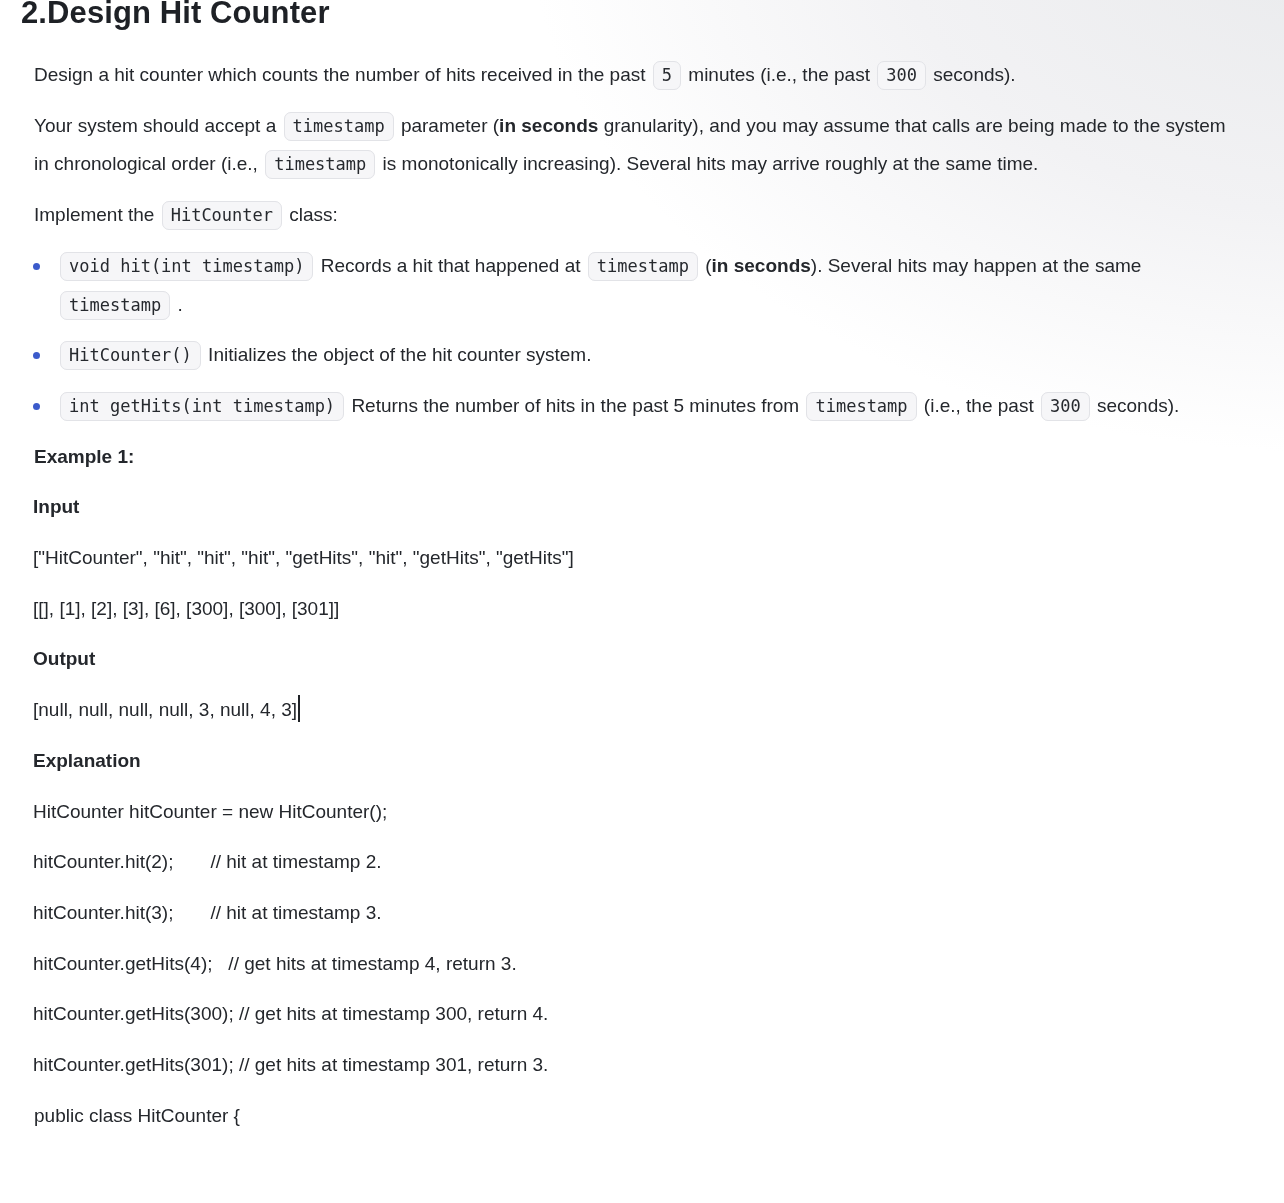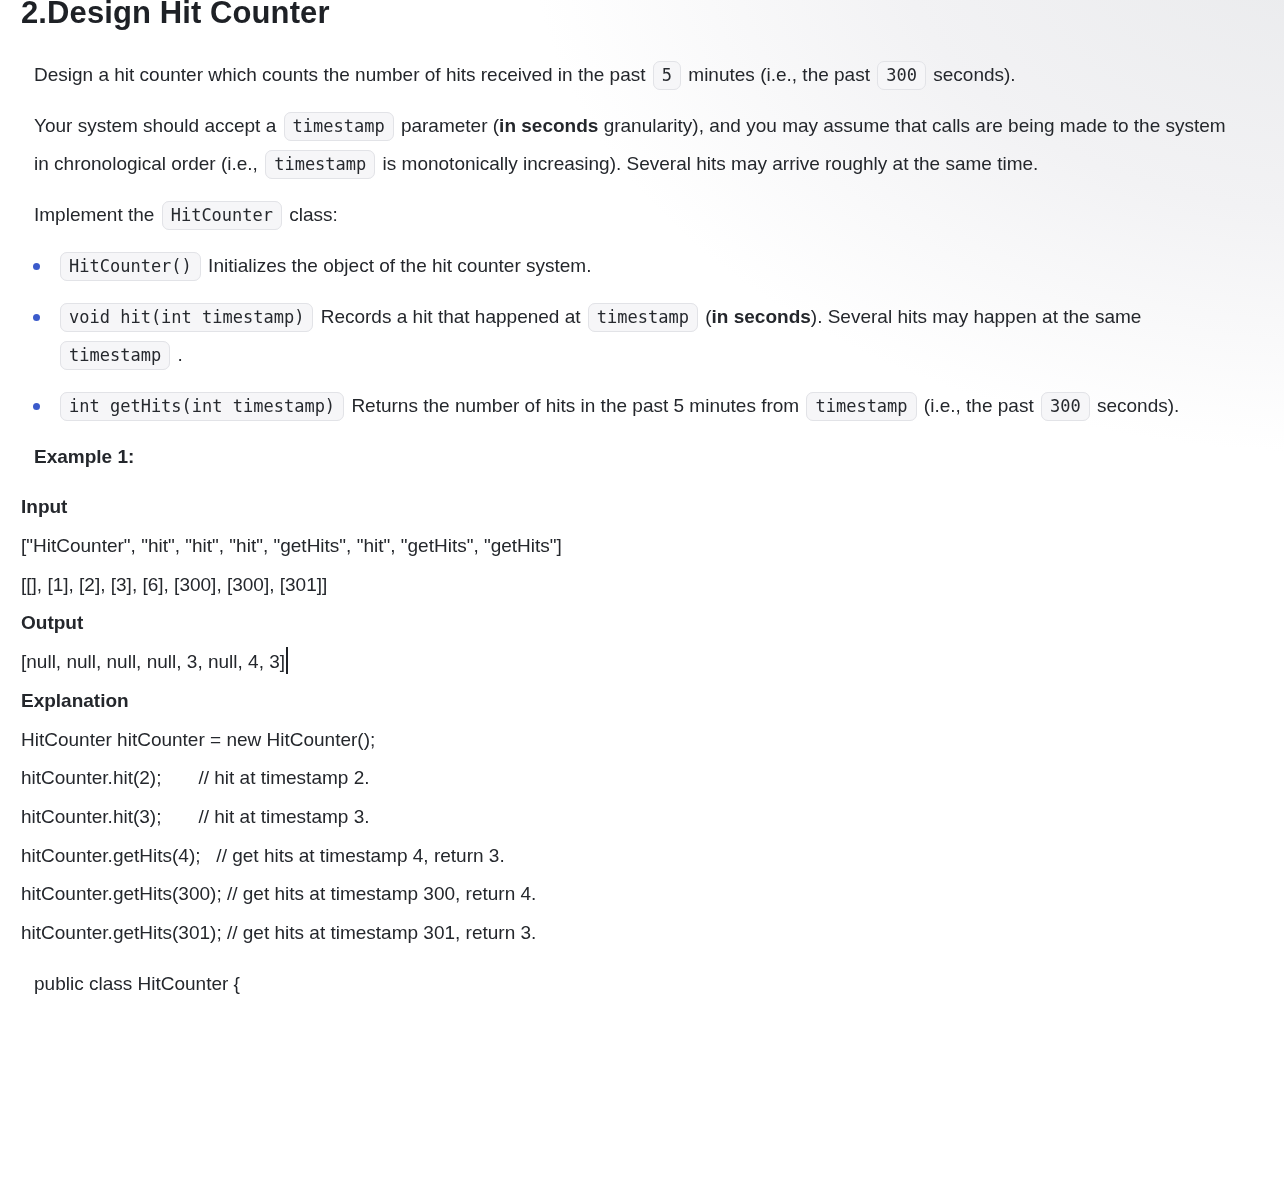--- a/index.html
+++ b/index.html
@@ -61,21 +61,21 @@
     height: 7px;
     border-radius: 50%;
     background: #3b5bcb;
   }
   .block {
     margin: 0 0 12px 0;
     font-size: 19px;
     line-height: 38.7px;
   }
   .line {
-    margin: 0;
+    margin: 12px;
     white-space: pre-wrap;
   }
   .caret {
     display: inline-block;
     width: 2px;
     height: 27px;
     background: #1f2227;
     vertical-align: -6px;
     margin-left: 1px;
   }
@@ -86,23 +86,23 @@
 <div class="doc">
 
   <h1 class="title">2.Design Hit Counter</h1>
 
   <p class="para"><span>Design a hit counter which counts the number of hits received in the past </span><code class="chip">5</code><span> minutes (i.e., the past </span><code class="chip">300</code><span> seconds).</span></p>
 
   <p class="para"><span>Your system should accept a </span><code class="chip">timestamp</code><span> parameter (</span><span class="bold">in seconds</span><span> granularity), and you may assume that calls are being made to the system in chronological order (i.e., </span><code class="chip">timestamp</code><span> is monotonically increasing). Several hits may arrive roughly at the same time.</span></p>
 
   <p class="para"><span>Implement the </span><code class="chip">HitCounter</code><span> class:</span></p>
 
+  <div class="bullet"><span class="dot"></span><code class="chip">void hit(int timestamp)</code><span> Records a hit that happened at </span><code class="chip">timestamp</code><span> (</span><span class="bold">in seconds</span><span>). Several hits may happen at the same </span><code class="chip">timestamp</code><span> .</span></div>
+
   <div class="bullet"><span class="dot"></span><code class="chip">HitCounter()</code><span> Initializes the object of the hit counter system.</span></div>
-
-  <div class="bullet"><span class="dot"></span><code class="chip">void hit(int timestamp)</code><span> Records a hit that happened at </span><code class="chip">timestamp</code><span> (</span><span class="bold">in seconds</span><span>). Several hits may happen at the same </span><code class="chip">timestamp</code><span> .</span></div>
 
   <div class="bullet"><span class="dot"></span><code class="chip">int getHits(int timestamp)</code><span> Returns the number of hits in the past 5 minutes from </span><code class="chip">timestamp</code><span> (i.e., the past </span><code class="chip">300</code><span> seconds).</span></div>
 
   <p class="para bold">Example 1:</p>
 
   <div class="block">
     <div class="line bold">Input</div>
     <div class="line">["HitCounter", "hit", "hit", "hit", "getHits", "hit", "getHits", "getHits"]</div>
     <div class="line">[[], [1], [2], [3], [6], [300], [300], [301]]</div>
     <div class="line bold">Output</div>

